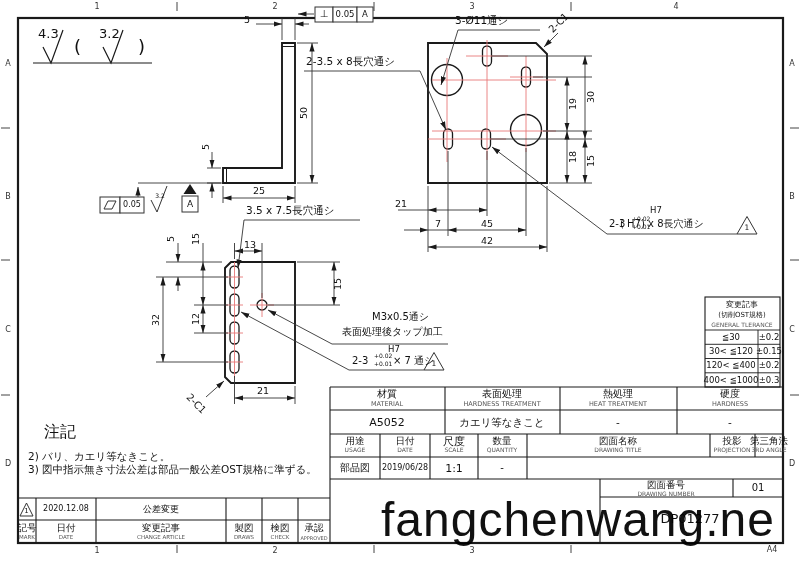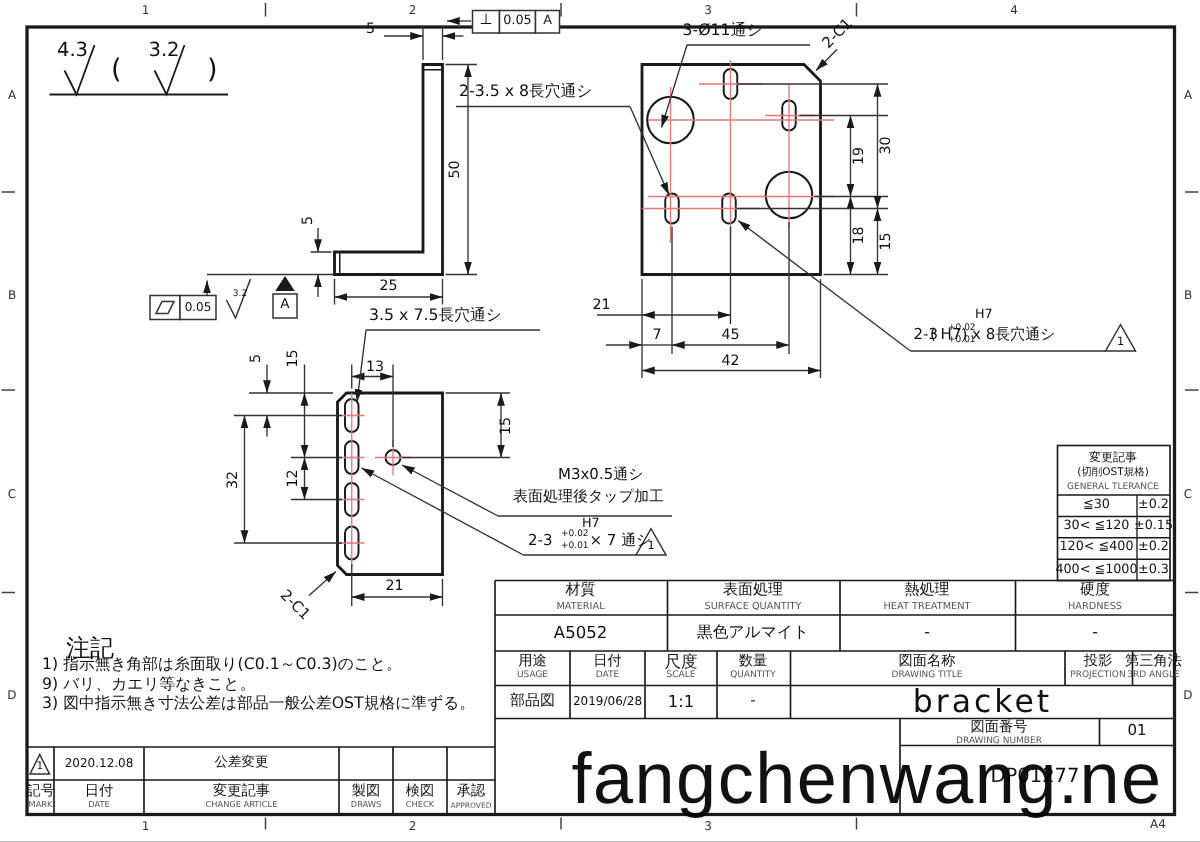--- a/index.html
+++ b/index.html
@@ -223,47 +223,46 @@
 <span class="lbl" style="left:372px;top:312px;font-size:10px">M3x0.5通シ</span>
 <span class="lbl" style="left:342px;top:327px;font-size:10px">表面処理後タップ加工</span>
 <span class="lbl" style="left:388px;top:345px;font-size:8.5px">H7</span>
 <span class="lbl" style="left:352px;top:356px;font-size:10px">2-3</span>
 <span class="lbl" style="left:374px;top:353px;font-size:6px">+0.02</span>
 <span class="lbl" style="left:374px;top:361px;font-size:6px">+0.01</span>
 <span class="lbl" style="left:393px;top:356px;font-size:10px">× 7 通シ</span>
 <span class="lbl cc" style="left:434px;top:364px;font-size:7.5px">1</span>
 
 <span class="lbl" style="left:44px;top:424px;font-size:16px">注記</span>
-<span class="lbl" style="left:28px;top:438px;font-size:10.5px">1) 指示無き角部は糸面取り(C0.1～C0.3)のこと。</span>
-<span class="lbl" style="left:28px;top:451px;font-size:10.5px">9) バリ、カエリ等なきこと。</span>
+<span class="lbl" style="left:28px;top:451px;font-size:10.5px">2) バリ、カエリ等なきこと。</span>
 <span class="lbl" style="left:28px;top:464px;font-size:10.5px">3) 図中指示無き寸法公差は部品一般公差OST規格に準ずる。</span>
 
 <span class="lbl cc" style="left:742px;top:305px;font-size:8px">変更記事</span>
 <span class="lbl cc" style="left:742px;top:315px;font-size:7px">(切削OST規格)</span>
 <span class="lbl cc en" style="left:742px;top:325px;font-size:6px">GENERAL TLERANCE</span>
 <span class="lbl cc" style="left:731px;top:337px;font-size:8.5px">≦30</span>
 <span class="lbl cc" style="left:769px;top:337px;font-size:8.5px">±0.2</span>
 <span class="lbl cc" style="left:731px;top:351px;font-size:8.5px">30&lt; ≦120</span>
 <span class="lbl cc" style="left:769px;top:351px;font-size:8.5px">±0.15</span>
 <span class="lbl cc" style="left:731px;top:365px;font-size:8.5px">120&lt; ≦400</span>
 <span class="lbl cc" style="left:769px;top:365px;font-size:8.5px">±0.2</span>
 <span class="lbl cc" style="left:731px;top:380px;font-size:8.5px">400&lt; ≦1000</span>
 <span class="lbl cc" style="left:769px;top:380px;font-size:8.5px">±0.3</span>
 
 <span class="lbl cc" style="left:387px;top:394px;font-size:10px">材質</span>
 <span class="lbl cc en" style="left:387px;top:404px;font-size:6.5px">MATERIAL</span>
 <span class="lbl cc" style="left:502px;top:394px;font-size:10px">表面処理</span>
-<span class="lbl cc en" style="left:502px;top:404px;font-size:6.5px">SURFACE QUANTITY</span>
+<span class="lbl cc en" style="left:502px;top:404px;font-size:6.5px">HARDNESS TREATMENT</span>
 <span class="lbl cc" style="left:618px;top:394px;font-size:10px">熱処理</span>
 <span class="lbl cc en" style="left:618px;top:404px;font-size:6.5px">HEAT TREATMENT</span>
 <span class="lbl cc" style="left:730px;top:394px;font-size:10px">硬度</span>
 <span class="lbl cc en" style="left:730px;top:404px;font-size:6.5px">HARDNESS</span>
 
 <span class="lbl cc" style="left:387px;top:422px;font-size:11px">A5052</span>
-<span class="lbl cc" style="left:502px;top:422px;font-size:10.5px">黒色アルマイト</span>
+<span class="lbl cc" style="left:502px;top:422px;font-size:10.5px">カエリ等なきこと</span>
 <span class="lbl cc" style="left:618px;top:422px;font-size:10.5px">-</span>
 <span class="lbl cc" style="left:730px;top:422px;font-size:10.5px">-</span>
 
 <span class="lbl cc" style="left:355px;top:441px;font-size:9.5px">用途</span>
 <span class="lbl cc en" style="left:355px;top:450px;font-size:6px">USAGE</span>
 <span class="lbl cc" style="left:405px;top:441px;font-size:9.5px">日付</span>
 <span class="lbl cc en" style="left:405px;top:450px;font-size:6px">DATE</span>
 <span class="lbl cc" style="left:454px;top:441px;font-size:11px">尺度</span>
 <span class="lbl cc en" style="left:454px;top:450px;font-size:6px">SCALE</span>
 <span class="lbl cc" style="left:502px;top:441px;font-size:9.5px">数量</span>
@@ -272,21 +271,20 @@
 <span class="lbl cc en" style="left:618px;top:450px;font-size:6px">DRAWING TITLE</span>
 <span class="lbl cc" style="left:732px;top:441px;font-size:9.5px">投影</span>
 <span class="lbl cc en" style="left:732px;top:450px;font-size:6px">PROJECTION</span>
 <span class="lbl cc" style="left:769px;top:441px;font-size:9.5px">第三角法</span>
 <span class="lbl cc en" style="left:769px;top:450px;font-size:6px">3RD ANGLE</span>
 
 <span class="lbl cc" style="left:355px;top:468px;font-size:10px">部品図</span>
 <span class="lbl cc" style="left:405px;top:468px;font-size:8px">2019/06/28</span>
 <span class="lbl cc" style="left:454px;top:468px;font-size:11px">1:1</span>
 <span class="lbl cc" style="left:502px;top:468px;font-size:10px">-</span>
-<span class="lbl cc" style="left:655px;top:468px;font-size:21px;letter-spacing:2px">bracket</span>
 
 <span class="lbl cc" style="left:666px;top:485px;font-size:9.5px">図面番号</span>
 <span class="lbl cc en" style="left:666px;top:494px;font-size:6px">DRAWING NUMBER</span>
 <span class="lbl cc" style="left:758px;top:488px;font-size:10px">01</span>
 <span class="lbl cc" style="left:690px;top:518px;font-size:13px">DP01277</span>
 
 <span class="lbl cc" style="left:26.5px;top:511px;font-size:7px">1</span>
 <span class="lbl cc" style="left:66px;top:509px;font-size:8px">2020.12.08</span>
 <span class="lbl cc" style="left:161px;top:509px;font-size:9px">公差変更</span>
 <span class="lbl cc" style="left:27px;top:528px;font-size:9.5px">記号</span>

